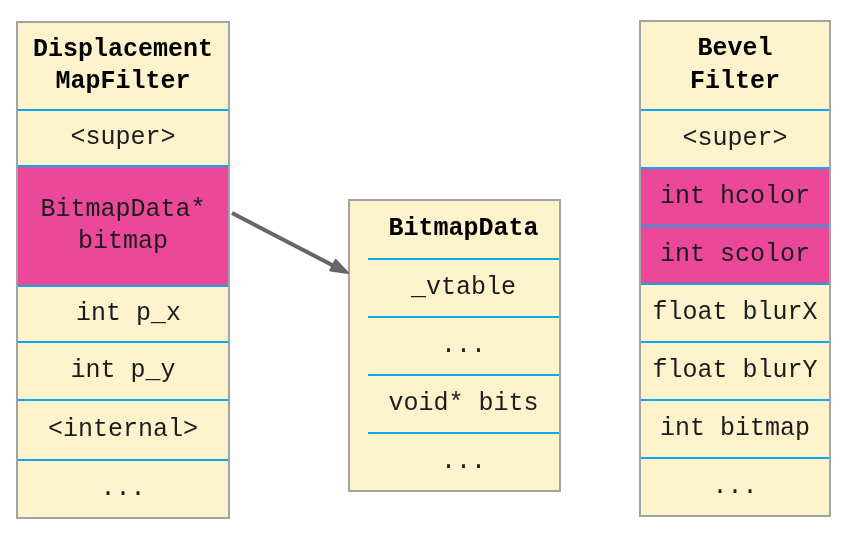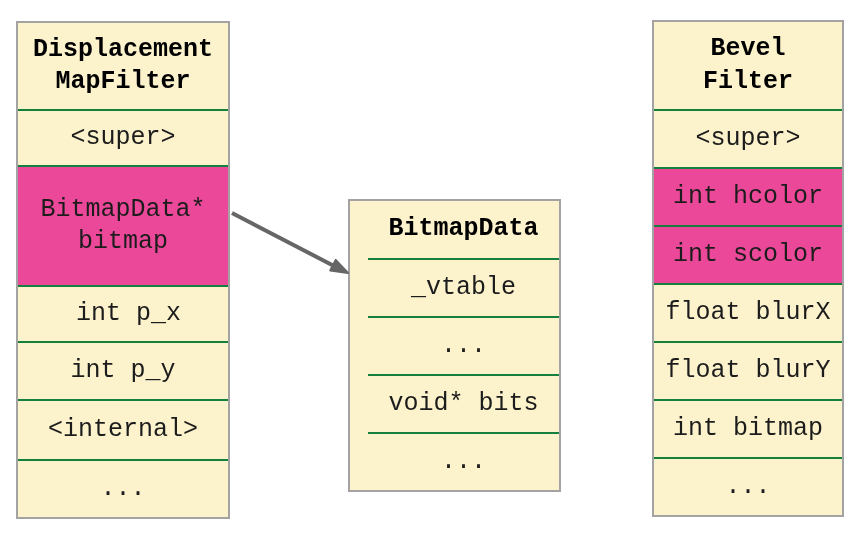--- a/index.html
+++ b/index.html
@@ -22,21 +22,21 @@
   }
   .row {
     display: flex;
     align-items: center;
     justify-content: center;
     text-align: center;
     white-space: pre-line;
     font-size: 25px;
     line-height: 1.3;
     box-sizing: border-box;
-    border-top: 2px solid #15803d;
+    border-top: 2px solid #0ea5e9;
   }
   .row:first-child { border-top: none; }
   .header { font-weight: bold; color: #000000; }
   .highlight { background: #ec4899; }
 
   
   .t1 { left: 16px; top: 21px; width: 214px; }
   .t1 .row:nth-child(1) { height: 86px; }
   .t1 .row:nth-child(2) { height: 56px; }
   .t1 .row:nth-child(3) { height: 120px; }
@@ -44,21 +44,21 @@
   .t1 .row:nth-child(5) { height: 58px; text-align: center; }
   .t1 .row:nth-child(6) { height: 60px; }
   .t1 .row:nth-child(7) { height: 58px; }
 
   
   .t2 { left: 348px; top: 199px; width: 213px; padding-left: 18px; }
   .t2 .row:nth-child(1) { height: 57px; }
   .t2 .row:nth-child(n+2) { height: 58px; }
 
   
-  .t3 { left: 639px; top: 20px; width: 192px; margin-left: 13px; }
+  .t3 { left: 639px; top: 20px; width: 192px; }
   .t3 .row:nth-child(1) { height: 87px; }
   .t3 .row:nth-child(n+2) { height: 58px; }
 
   .arrow-layer {
     position: absolute;
     left: 0; top: 0;
     width: 854px; height: 537px;
     pointer-events: none;
   }
 </style>

